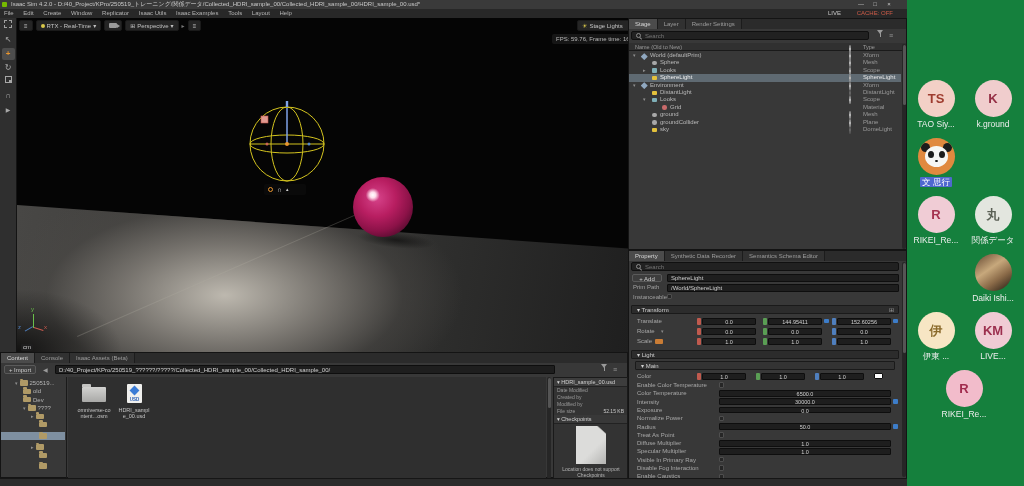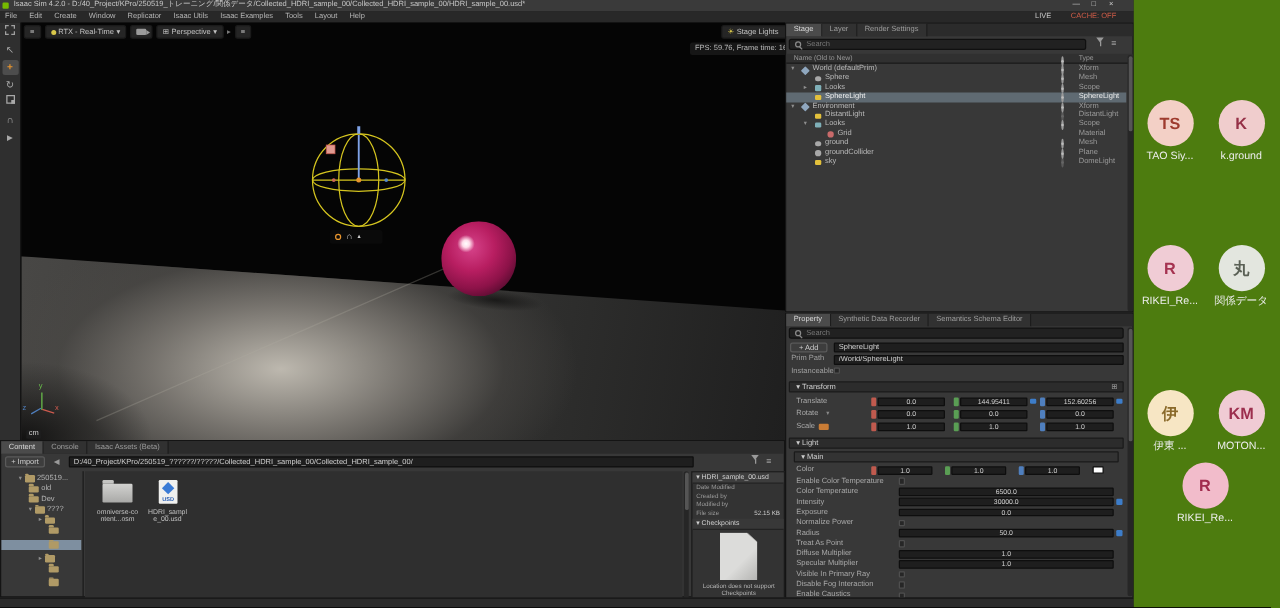--- a/index.html
+++ b/index.html
@@ -114,21 +114,21 @@
   .glabel{position:absolute;width:34px;text-align:center;font-size:5.5px;line-height:1.1;color:#c2c2c2;word-break:break-all;}
   .info{position:absolute;background:#333333;border:1px solid #1a1a1a;}
   .irow{position:relative;height:7px;font-size:5px;line-height:7px;color:#9a9a9a;padding:0 3px;white-space:nowrap;overflow:hidden;}
   .irow .v{float:right;color:#c9c9c9;}
   .ihdr{height:9px;background:#3d3d3d;border-bottom:1px solid #222;color:#d2d2d2;font-size:5.5px;line-height:9px;padding:0 3px;white-space:nowrap;overflow:hidden;}
   .bigfile{position:absolute;width:30px;height:38px;background:linear-gradient(135deg,#dcdcda 60%,#b4b4b2 100%);clip-path:polygon(0 0,72% 0,100% 20%,100% 100%,0 100%);}
   .bigfile::after{content:"";position:absolute;right:0;top:0;border-left:9px solid transparent;border-top:8px solid #8f8f8d;}
   .statusbar{position:absolute;left:0;top:478px;width:907px;height:8px;background:#2b2b2b;border-top:1px solid #161616;}
 
   
-  .vcall{position:absolute;left:907px;top:0;width:117px;height:486px;background:#4d7c0f;}
+  .vcall{position:absolute;left:907px;top:0;width:117px;height:486px;background:#15803d;}
   .pcard{position:absolute;width:58px;text-align:center;}
   .avatar{width:37px;height:37px;border-radius:50%;margin:0 auto;font-size:13px;font-weight:bold;display:flex;align-items:center;justify-content:center;position:relative;overflow:hidden;}
   .pname{margin-top:2px;font-size:8.5px;color:#ededed;white-space:nowrap;overflow:hidden;}
   .pname .bluetag{background:#4f68cf;color:#fff;padding:0 2px;border-radius:1px;}
   .photo-jahon{background:linear-gradient(90deg,rgba(0,0,0,0) 68%,#b5722e 80%,#8a4f1e 100%),linear-gradient(155deg,#1d1510 10%,#5a3d2a 45%,#8a5a30 62%,#120d08 92%);}
   .photo-daiki{background:linear-gradient(145deg,#6e5138 5%,#c7a87c 40%,#8a6a48 66%,#2e2318 95%);}
   .pear{position:absolute;width:9px;height:9px;border-radius:50%;background:#1c1c1c;top:5px;}
   .pface{position:absolute;left:7px;top:8px;width:23px;height:21px;border-radius:50%;background:#f6f6f4;}
   .peye{position:absolute;width:6px;height:7px;border-radius:50%;background:#1c1c1c;top:13px;}
   .pnose{position:absolute;left:17px;top:22px;width:3px;height:2.4px;border-radius:50%;background:#1c1c1c;}
@@ -572,43 +572,58 @@
           <span>TS</span>
         </div>
       <div class="pname">TAO Siy...</div>
     </div>
     <div class="pcard" style="left:57px;top:80px;">
       <div class="avatar" style="background: rgb(240, 205, 205); color: rgb(149, 48, 70);">
           <span>K</span>
         </div>
       <div class="pname">k.ground</div>
     </div>
+    <div class="pcard" style="left:0px;top:138px;">
+      <div class="avatar" style="background: rgb(224, 137, 63); color: rgb(34, 34, 34);">
+        <span class="pear" style="left:3px;"></span>
+        <span class="pear" style="right:3px;"></span>
+        <span class="pface"></span>
+        <span class="peye" style="left:10px;"></span>
+        <span class="peye" style="left:21px;"></span>
+        <span class="pnose"></span>
+      </div>
+      <div class="pname"><span class="bluetag">文 思行</span></div>
+    </div>
     <div class="pcard" style="left:0px;top:196px;">
       <div class="avatar" style="background: rgb(240, 204, 213); color: rgb(165, 50, 80);">
           <span>R</span>
         </div>
       <div class="pname">RIKEI_Re...</div>
     </div>
     <div class="pcard" style="left:57px;top:196px;">
       <div class="avatar" style="background: rgb(227, 230, 223); color: rgb(90, 96, 85);">
           <span>丸</span>
         </div>
       <div class="pname">関係データ</div>
     </div>
+    <div class="pcard" style="left:57px;top:254px;">
+      <div class="avatar photo-daiki"></div>
+      <div class="pname">Daiki Ishi...</div>
+    </div>
     <div class="pcard" style="left:0px;top:312px;">
       <div class="avatar" style="background: rgb(247, 230, 196); color: rgb(138, 106, 42);">
           <span>伊</span>
         </div>
       <div class="pname">伊東 ...</div>
     </div>
     <div class="pcard" style="left:57px;top:312px;">
       <div class="avatar" style="background: rgb(240, 203, 212); color: rgb(156, 47, 78);">
           <span>KM</span>
         </div>
-      <div class="pname">MOTON...</div>
+      <div class="pname">LIVE...</div>
     </div>
     <div class="pcard" style="left:28px;top:370px;">
       <div class="avatar" style="background: rgb(242, 188, 203); color: rgb(161, 44, 78);">
           <span>R</span>
         </div>
       <div class="pname">RIKEI_Re...</div>
     </div>
   </div>
 </div>
 

